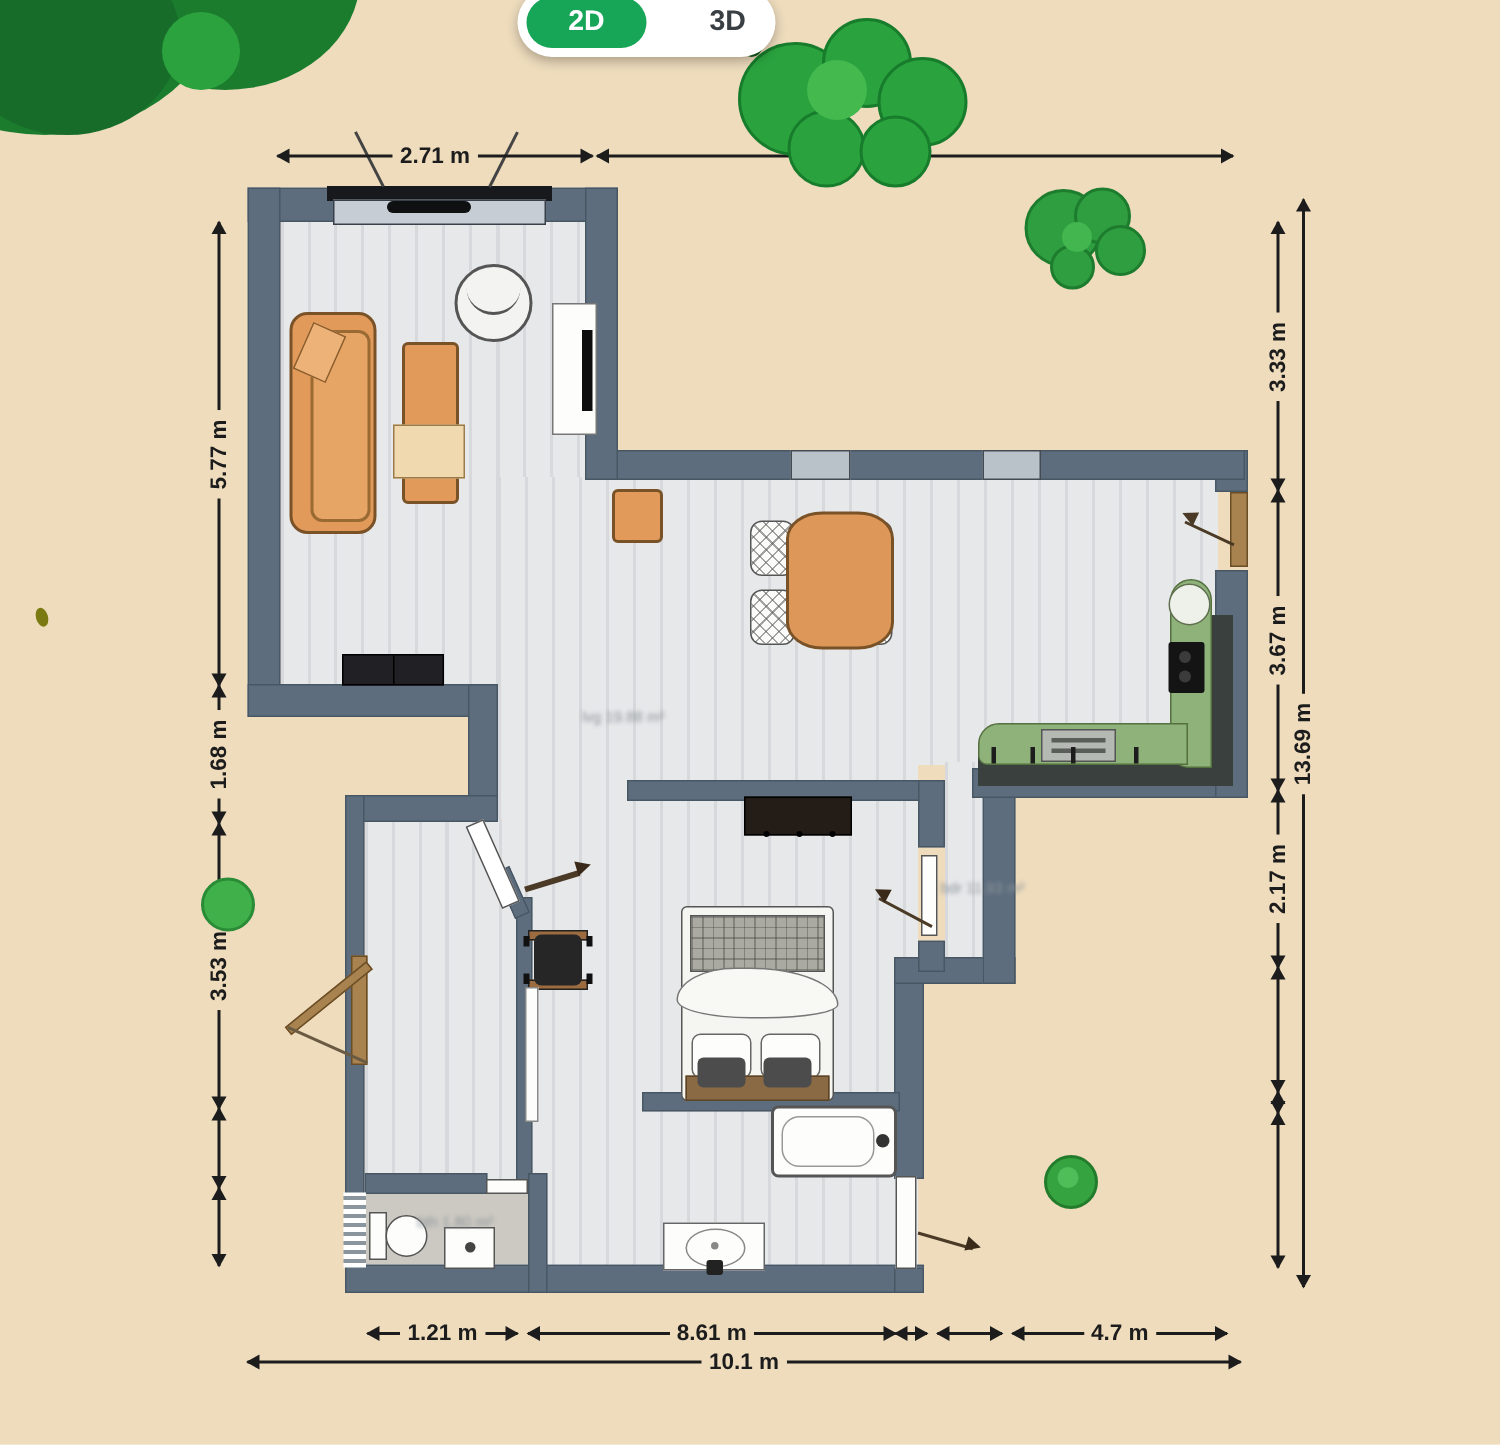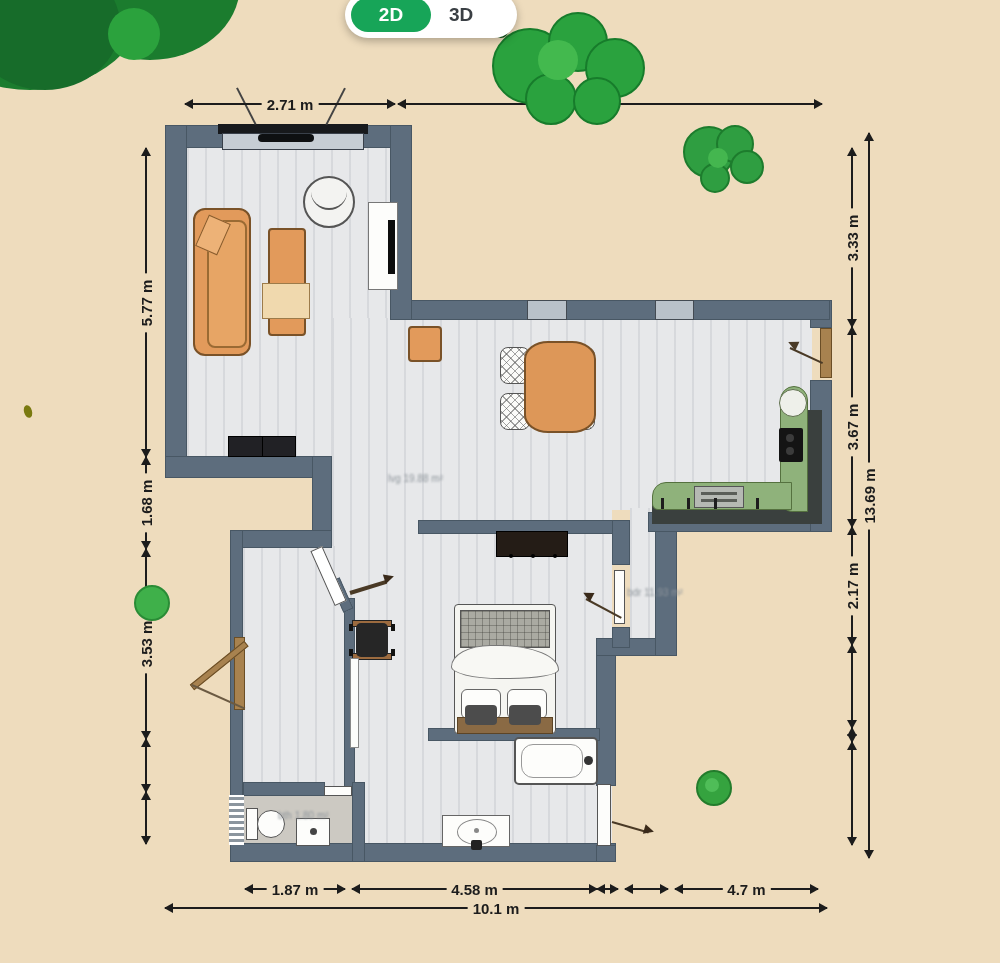--- a/index.html
+++ b/index.html
@@ -31,21 +31,21 @@
      background-color:#fbfbf9;
      background-image:repeating-linear-gradient(45deg,rgba(90,90,90,.55) 0 1px,transparent 1px 6px),
                       repeating-linear-gradient(-45deg,rgba(90,90,90,.55) 0 1px,transparent 1px 6px)}
   .roomlabel{position:absolute;font-size:10px;color:#8e959b;filter:blur(1.3px);white-space:nowrap}
   
   .toggle{position:absolute;left:345px;top:-8px;width:172px;height:46px;background:#fff;border-radius:24px;
           box-shadow:0 3px 8px rgba(0,0,0,.28);display:flex;align-items:center}
   .toggle .opt{flex:0 0 auto;font-size:19px;font-weight:700;color:#3a3f44;cursor:pointer}
   .toggle .opt.active{width:80px;height:34px;margin-left:6px;background:#17a558;color:#fff;border-radius:18px;
           display:flex;align-items:center;justify-content:center}
-  .toggle .opt.inactive{margin-left:18px}
+  .toggle .opt.inactive{margin-left:42px}
 </style>
 </head>
 <body>
 
 <div class="stage">
 
   <div class="floor" style="left:187px;top:147px;width:205px;height:311px"></div>
   <div class="floor" style="left:332px;top:318px;width:480px;height:192px"></div>
   <div class="floor" style="left:332px;top:456px;width:280px;height:389px"></div>
   <div class="floor" style="left:630px;top:508px;width:27px;height:144px"></div>
@@ -221,24 +221,24 @@
       <span class="dlabel">2.17 m</span>
     </div>
   <div class="dim v" style="left:851px;top:645px;height:83px"></div>
   <div class="dim v" style="left:851px;top:728px;height:14px"></div>
   <div class="dim v" style="left:851px;top:742px;height:103px"></div>
   <div class="dim v" style="left:868px;top:133px;height:725px">
       <span class="dlabel">13.69 m</span>
     </div>
 
   <div class="dim h" style="left:245px;top:888px;width:100px">
-      <span class="dlabel">1.87 m</span>
+      <span class="dlabel">1.21 m</span>
     </div>
   <div class="dim h" style="left:352px;top:888px;width:245px">
-      <span class="dlabel">4.58 m</span>
+      <span class="dlabel">8.61 m</span>
     </div>
   <div class="dim h" style="left:597px;top:888px;width:21px"></div>
   <div class="dim h" style="left:625px;top:888px;width:43px"></div>
   <div class="dim h" style="left:675px;top:888px;width:143px">
       <span class="dlabel">4.7 m</span>
     </div>
   <div class="dim h" style="left:165px;top:907px;width:662px">
       <span class="dlabel">10.1 m</span>
     </div>
 

